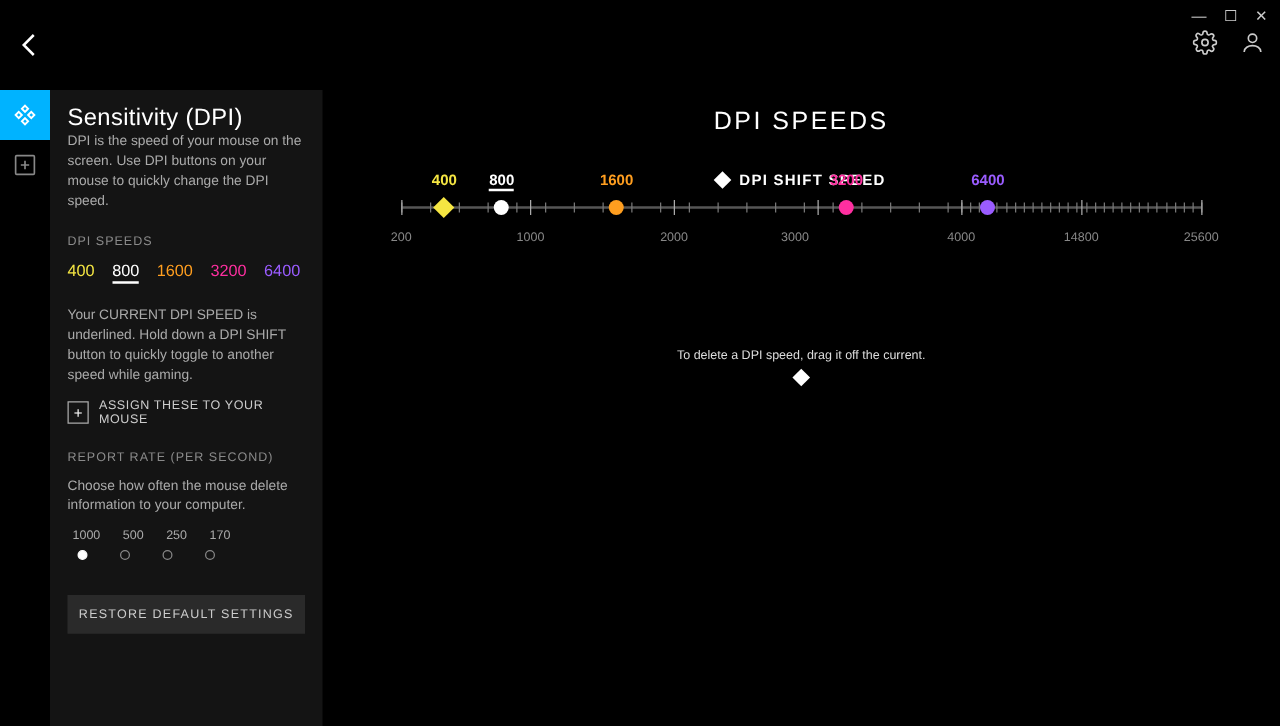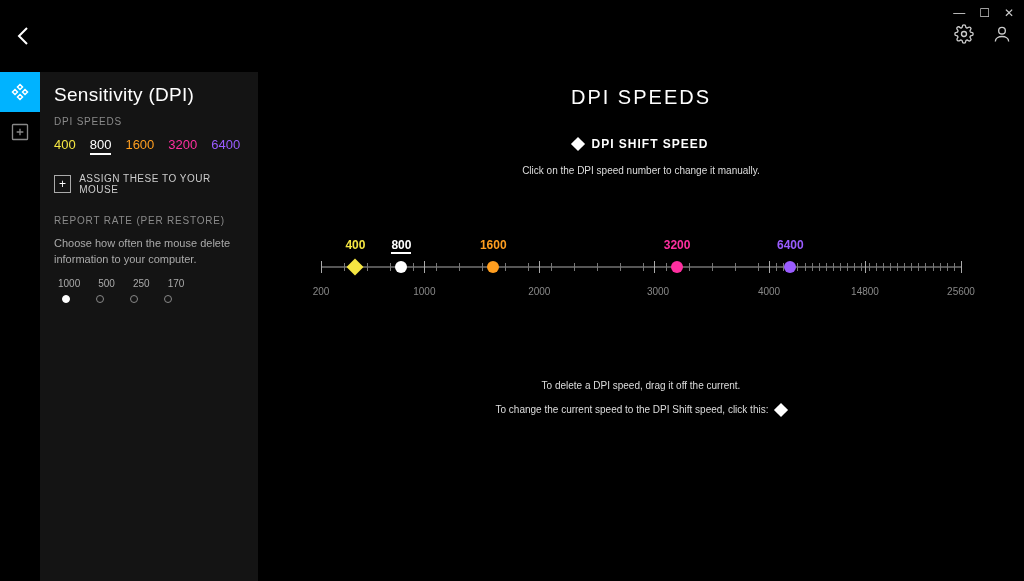--- a/index.html
+++ b/index.html
@@ -23,21 +23,21 @@
 .topicons svg { cursor:pointer; }
 
 
 .rail { position:absolute; top:72px; left:0; width:40px; display:flex; flex-direction:column; }
 .rail-btn { width:40px; height:40px; display:flex; align-items:center; justify-content:center; cursor:pointer; }
 .rail-btn.active { background:#00b3ff; }
 .rail-btn.inactive { background:#000; }
 
 
 .panel { position:absolute; top:72px; left:40px; width:218px; bottom:0; background:#141414; padding:12px 14px 0 14px; color:#ccc; font-size:11px; }
-.panel h1 { color:#fff; font-size:19px; font-weight:400; margin-bottom:10px; letter-spacing:.3px; }
+.panel h1 { color:#fff; font-size:19px; font-weight:400; letter-spacing:.3px; }
 .panel .desc { line-height:1.45; color:#aaa; margin-bottom:18px; }
 .panel .sect { font-size:10px; letter-spacing:.8px; color:#8a8a8a; margin-bottom:10px; }
 .dpi-list { display:flex; gap:14px; margin-bottom:18px; font-size:13px; }
 .dpi-list span.cur { border-bottom:2px solid #fff; padding-bottom:1px; }
 .panel .note { color:#aaa; line-height:1.45; margin-bottom:10px; }
 .assign-row { display:flex; align-items:center; gap:8px; margin-bottom:20px; }
 .plusbox { width:18px; height:18px; border:1px solid #aaa; display:flex; align-items:center; justify-content:center; font-size:12px; color:#fff; }
 .assign-link { font-size:10px; letter-spacing:.5px; cursor:pointer; }
 .rr-labels { display:flex; gap:18px; margin:8px 0 6px 4px; font-size:10px; color:#aaa; }
 .rr-dots { display:flex; gap:26px; margin-left:8px; margin-bottom:28px; }
@@ -101,55 +101,57 @@
   <div class="rail-btn inactive">
     <svg width="20" height="20" viewBox="0 0 24 24" fill="none" stroke="#888" stroke-width="1.6">
         <rect x="3" y="3" width="18" height="18" rx="1"></rect>
         <path d="M12 8v8M8 12h8"></path>
       </svg>
   </div>
 </div>
 
 <div class="panel">
   <h1>Sensitivity (DPI)</h1>
+  <div class="desc">DPI is the speed of your mouse on the screen. Use DPI buttons on your mouse to quickly change the DPI speed.</div>
   <div class="sect">DPI SPEEDS</div>
   <div class="dpi-list" id="dpi-list">
       <span style="color: rgb(245, 230, 66);">400</span>
       <span class="cur" style="color: rgb(255, 255, 255);">800</span>
       <span style="color: rgb(255, 158, 31);">1600</span>
       <span style="color: rgb(255, 47, 160);">3200</span>
       <span style="color: rgb(154, 92, 255);">6400</span>
     </div>
+  <div class="note">Your CURRENT DPI SPEED is underlined. Hold down a DPI SHIFT button to quickly toggle to another speed while gaming.</div>
   <div class="assign-row">
     <div class="plusbox">+</div>
     <span class="assign-link">ASSIGN THESE TO YOUR MOUSE</span>
   </div>
-  <div class="sect">REPORT RATE (PER RESTORE)</div>
+  <div class="sect">REPORT RATE (PER SECOND)</div>
   <div class="note">Choose how often the mouse delete information to your computer.</div>
   <div class="rr-labels" id="rr-labels">
       <span>1000</span>
       <span>500</span>
       <span>250</span>
       <span>170</span>
     </div>
   <div class="rr-dots" id="rr-dots">
       <div class="rr-dot sel"></div>
       <div class="rr-dot"></div>
       <div class="rr-dot"></div>
       <div class="rr-dot"></div>
     </div>
+  <div class="restore">RESTORE DEFAULT SETTINGS</div>
 </div>
 
 <div class="main">
   <h2>DPI SPEEDS</h2>
   <div class="shift-row">
     <div class="diamond"></div>
     <div class="shift-label">DPI SHIFT SPEED</div>
   </div>
-  <div class="click-hint">Click on the DPI speed number to change it manually.</div>
 
   <div class="slider-wrap">
     <div class="track" id="track">
         <div class="tick" style="left: 0px;"></div>
         <div class="tick" style="left: 22.9744px;"></div>
         <div class="tick" style="left: 45.9487px;"></div>
         <div class="tick" style="left: 68.9231px;"></div>
         <div class="tick" style="left: 91.8974px;"></div>
         <div class="tick" style="left: 114.872px;"></div>
         <div class="tick" style="left: 137.846px;"></div>
@@ -209,27 +211,26 @@
         <div class="dot" style="left: 172.308px; background: rgb(255, 158, 31);"></div>
         <div class="dot-label" style="left: 356.103px; color: rgb(255, 47, 160);">3200</div>
         <div class="dot" style="left: 356.103px; background: rgb(255, 47, 160);"></div>
         <div class="dot-label" style="left: 469.333px; color: rgb(154, 92, 255);">6400</div>
         <div class="dot" style="left: 469.333px; background: rgb(154, 92, 255);"></div>
       </div>
     <div class="axis" id="axis">
         <span style="left: 0px;">200</span>
         <span style="left: 103.385px;">1000</span>
         <span style="left: 218.256px;">2000</span>
-        <span style="left: 337px;">3000</span>
+        <span style="left: 315px;">3000</span>
         <span style="left: 448px;">4000</span>
         <span style="left: 544px;">14800</span>
         <span style="left: 640px;">25600</span>
       </div>
   </div>
 
   <div class="hints">
     <div>To delete a DPI speed, drag it off the current.</div>
     <div class="row2">
-      <span>To change the current speed to the DPI Shift speed, click this:</span>
       <span class="diamond"></span>
     </div>
   </div>
 </div>
 
 </body></html>

